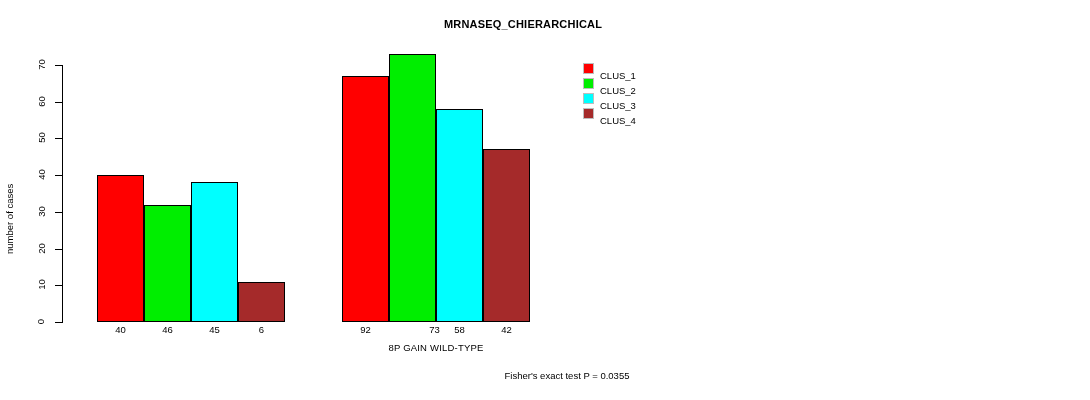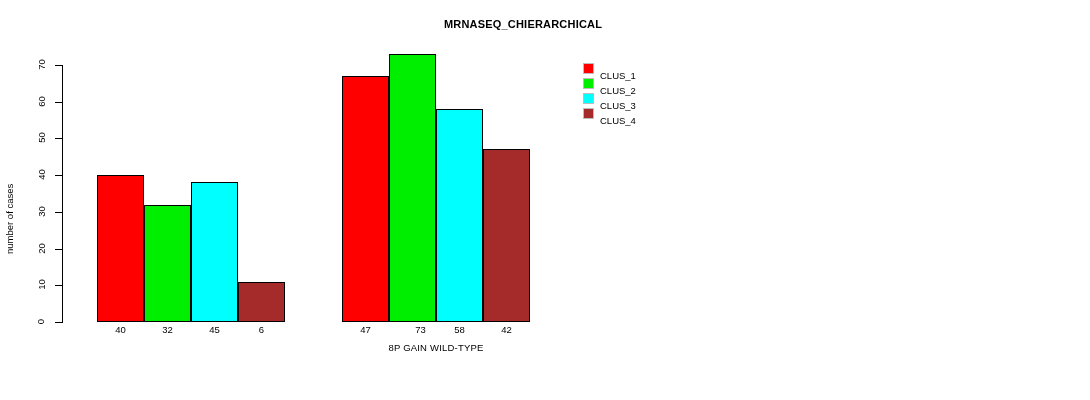--- a/index.html
+++ b/index.html
@@ -190,29 +190,29 @@
       <div class="tick" style="top: 101.714px;"></div>
       <div class="tick-label" style="top: 95.7143px;"><span>60</span></div>
       <div class="tick" style="top: 65px;"></div>
       <div class="tick-label" style="top: 59px;"><span>70</span></div>
     </div>
 
   <div class="bars-layer" id="bars-layer">
       <div class="bar" style="left: 97px; width: 47px; top: 175.143px; height: 146.857px; background: rgb(255, 0, 0);"></div>
       <div class="bar-value" style="left: 97px; width: 47px;">40</div>
       <div class="bar" style="left: 144px; width: 47px; top: 204.514px; height: 117.486px; background: rgb(0, 238, 0);"></div>
-      <div class="bar-value" style="left: 144px; width: 47px;">32</div>
+      <div class="bar-value" style="left: 144px; width: 47px;">46</div>
       <div class="bar" style="left: 191px; width: 47px; top: 182.486px; height: 139.514px; background: rgb(0, 255, 255);"></div>
       <div class="bar-value" style="left: 191px; width: 47px;">45</div>
       <div class="bar" style="left: 238px; width: 47px; top: 281.614px; height: 40.3857px; background: rgb(165, 42, 42);"></div>
       <div class="bar-value" style="left: 238px; width: 47px;">6</div>
       <div class="bar" style="left: 342px; width: 47px; top: 76.0143px; height: 245.986px; background: rgb(255, 0, 0);"></div>
-      <div class="bar-value" style="left: 342px; width: 47px;">47</div>
+      <div class="bar-value" style="left: 342px; width: 47px;">92</div>
       <div class="bar" style="left: 389px; width: 47px; top: 53.9857px; height: 268.014px; background: rgb(0, 238, 0);"></div>
-      <div class="bar-value" style="left: 397px; width: 47px;">73</div>
+      <div class="bar-value" style="left: 411px; width: 47px;">73</div>
       <div class="bar" style="left: 436px; width: 47px; top: 109.057px; height: 212.943px; background: rgb(0, 255, 255);"></div>
       <div class="bar-value" style="left: 436px; width: 47px; text-align: center;">58</div>
       <div class="bar" style="left: 483px; width: 47px; top: 149.443px; height: 172.557px; background: rgb(165, 42, 42);"></div>
       <div class="bar-value" style="left: 483px; width: 47px;">42</div>
       <div class="group-label" style="left: 342px; width: 188px; text-align: center;">8P GAIN WILD-TYPE</div>
     </div>
 
   <div class="legend" id="legend">
       <div class="legend-row">
         <span class="legend-swatch" style="background: rgb(255, 0, 0);"></span>
@@ -225,14 +225,17 @@
       <div class="legend-row">
         <span class="legend-swatch" style="background: rgb(0, 255, 255);"></span>
         <span class="legend-text">CLUS_3</span>
       </div>
       <div class="legend-row">
         <span class="legend-swatch" style="background: rgb(165, 42, 42);"></span>
         <span class="legend-text">CLUS_4</span>
       </div>
     </div>
 
+  <div class="footnote">
+    <span class="footnote-inner">Fisher's exact test P = 0.0355</span>
+  </div>
 
 </div>
 
 </body></html>

